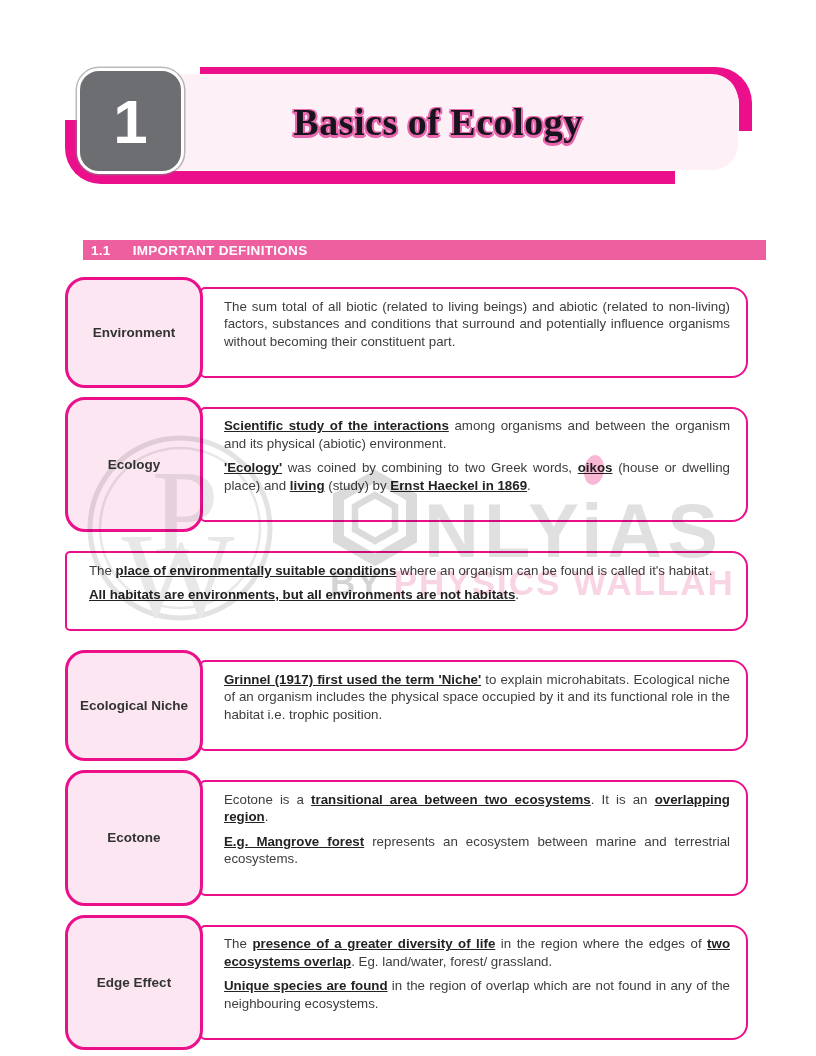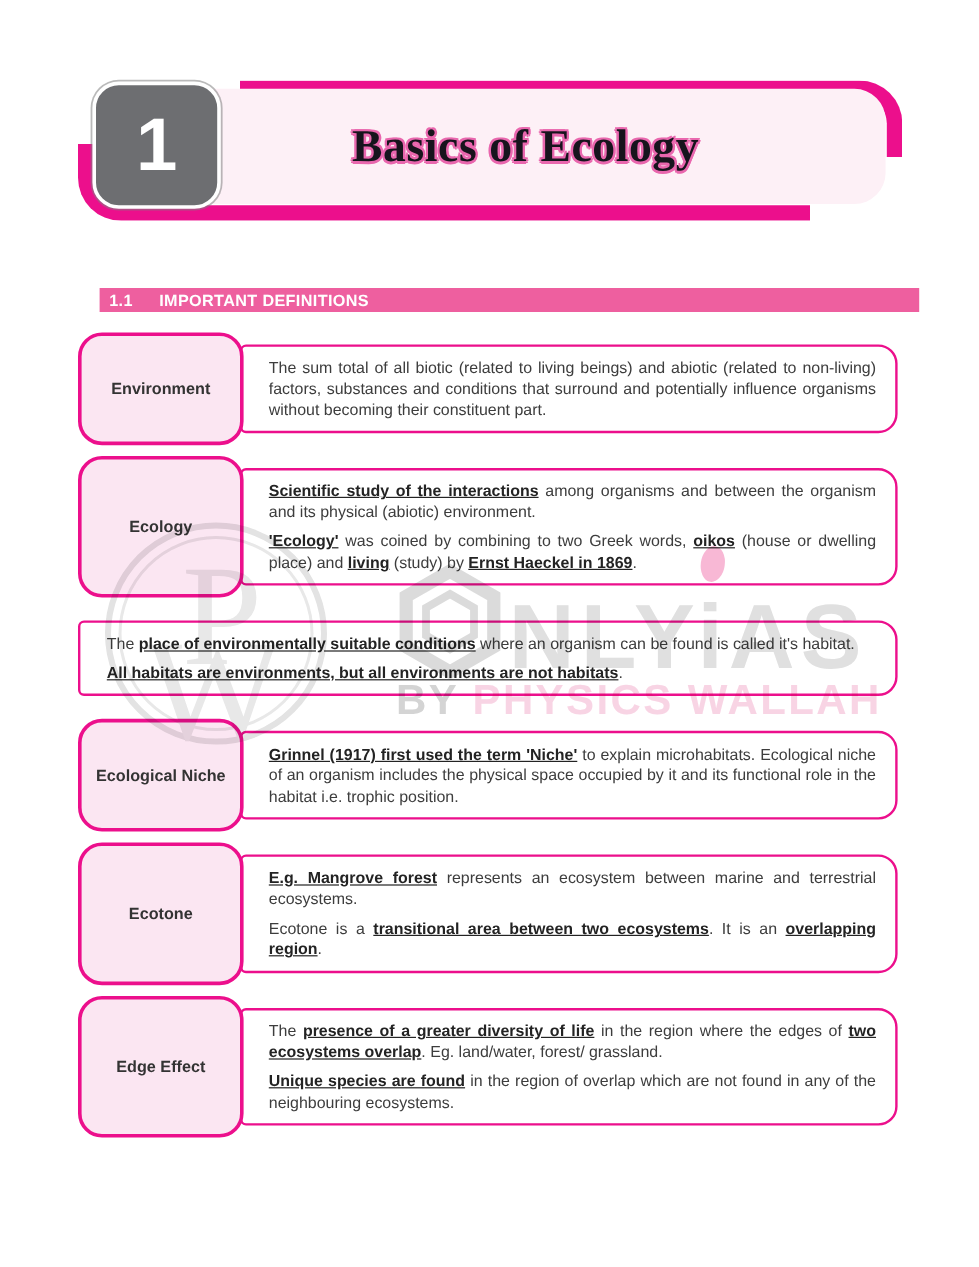--- a/index.html
+++ b/index.html
@@ -70,21 +70,21 @@
     background:var(--label-bg);
     border:3px solid var(--magenta);border-radius:20px;
     margin-right:-3px;
     display:flex;align-items:center;justify-content:center;text-align:center;
     font-weight:bold;font-size:13.5px;color:#333333;padding:4px 6px;
   }
   .def-content{
     flex:1;z-index:1;margin:10px 0;
     background:#ffffff;
     border:2.5px solid var(--magenta);border-radius:5px 16px 16px 5px;
-    padding:5px 16px 5px 22px;
+    padding:5px 16px 22px 22px;
     display:flex;flex-direction:column;justify-content:center;
   }
   .def-content p{
     text-align:justify;font-size:13.3px;line-height:17.6px;
     color:var(--body-text);margin:3.5px 0;
   }
   .def-content b{color:#232323;text-decoration:underline;}
 
   
   .watermark{
@@ -136,22 +136,22 @@
     <div class="def-row">
       <div class="def-label">Ecological Niche</div>
       <div class="def-content">
           <p><b>Grinnel (1917) first used the term 'Niche'</b><span> to explain microhabitats. Ecological niche of an organism includes the physical space occupied by it and its functional role in the habitat i.e. trophic position.</span></p>
         </div>
     </div>
 
     <div class="def-row">
       <div class="def-label">Ecotone</div>
       <div class="def-content">
+          <p><span>Ecotone is a </span><b>transitional area between two ecosystems</b><span>. It is an </span><b>overlapping region</b><span>.</span></p>
           <p><b>E.g. Mangrove forest</b><span> represents an ecosystem between marine and terrestrial ecosystems.</span></p>
-          <p><span>Ecotone is a </span><b>transitional area between two ecosystems</b><span>. It is an </span><b>overlapping region</b><span>.</span></p>
         </div>
     </div>
 
     <div class="def-row">
       <div class="def-label">Edge Effect</div>
       <div class="def-content">
           <p><span>The </span><b>presence of a greater diversity of life</b><span> in the region where the edges of </span><b>two ecosystems overlap</b><span>. Eg. land/water, forest/ grassland.</span></p>
           <p><b>Unique species are found</b><span> in the region of overlap which are not found in any of the neighbouring ecosystems.</span></p>
         </div>
     </div>

